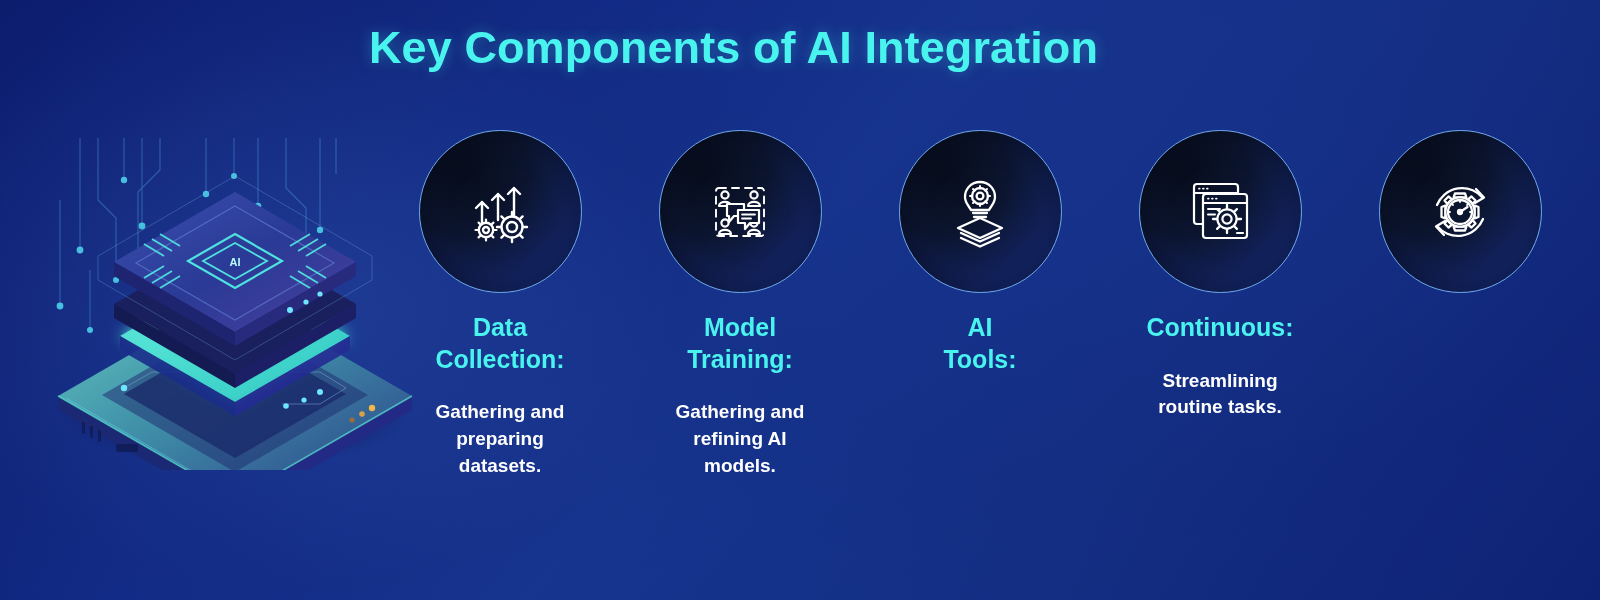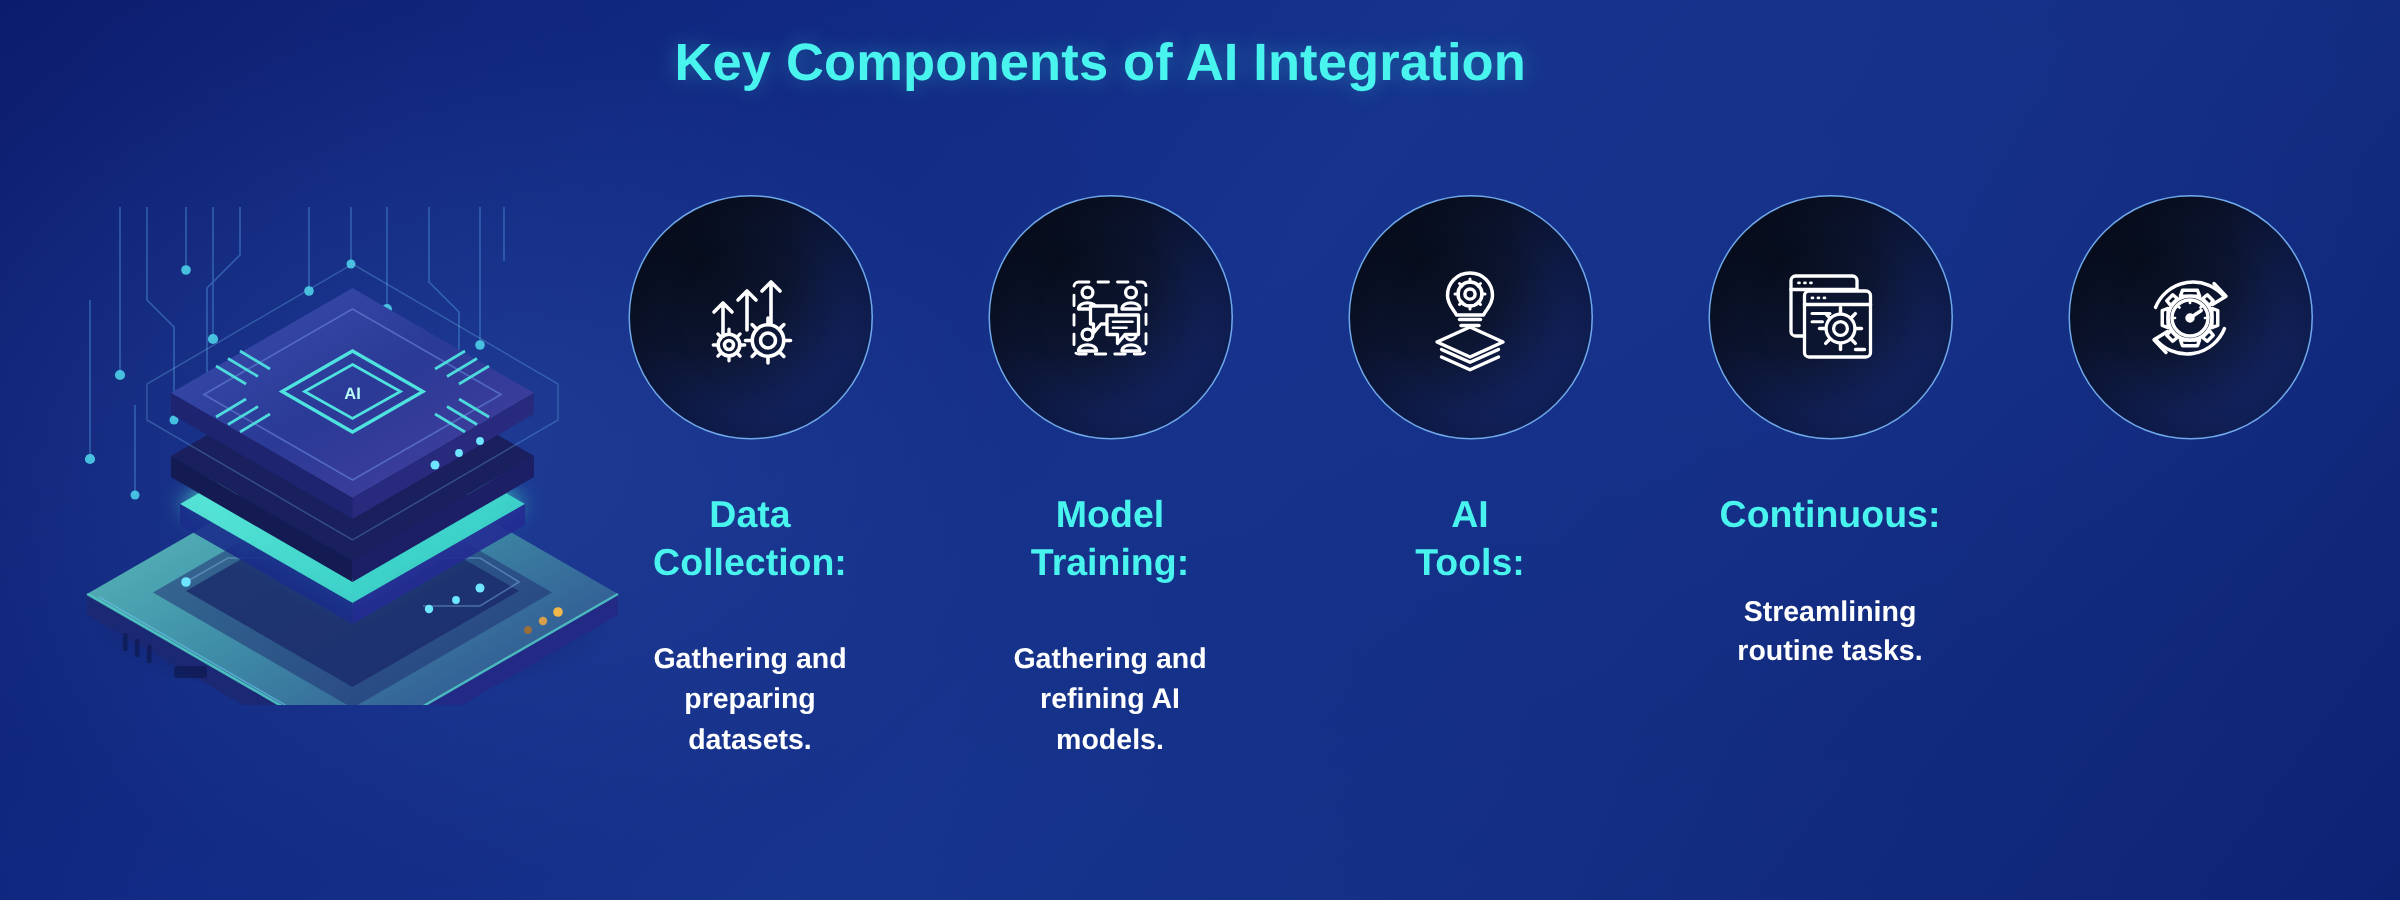--- a/index.html
+++ b/index.html
@@ -25,21 +25,21 @@
     overflow: hidden;
   }
 
   
   .title {
     position: absolute;
     top: 22px;
     left: 0;
     width: 1467px;
     text-align: center;
-    font-size: 35px;
+    font-size: 45px;
     font-weight: bold;
     letter-spacing: 0.1px;
     color: #49f4ef;
     text-shadow: 0 0 14px rgba(73,244,239,0.30);
   }
 
   
   .illus {
     position: absolute;
     left: 20px;
@@ -77,30 +77,30 @@
     box-shadow: inset 0 0 30px rgba(0,0,0,0.45);
     display: flex;
     align-items: center;
     justify-content: center;
     position: relative;
     flex: none;
   }
   .circle svg { display: block; }
 
   .heading {
-    margin-top: 35px;
+    margin-top: 19px;
     color: #49f4ef;
     font-size: 25px;
     font-weight: bold;
     line-height: 1.26;
     text-align: center;
     white-space: pre-line;
   }
   .body-text {
-    margin-top: 36px;
+    margin-top: 24px;
     color: #ffffff;
     font-size: 19px;
     font-weight: bold;
     line-height: 1.42;
     text-align: center;
     white-space: pre-line;
   }
 </style>
 </head>
 <body>

